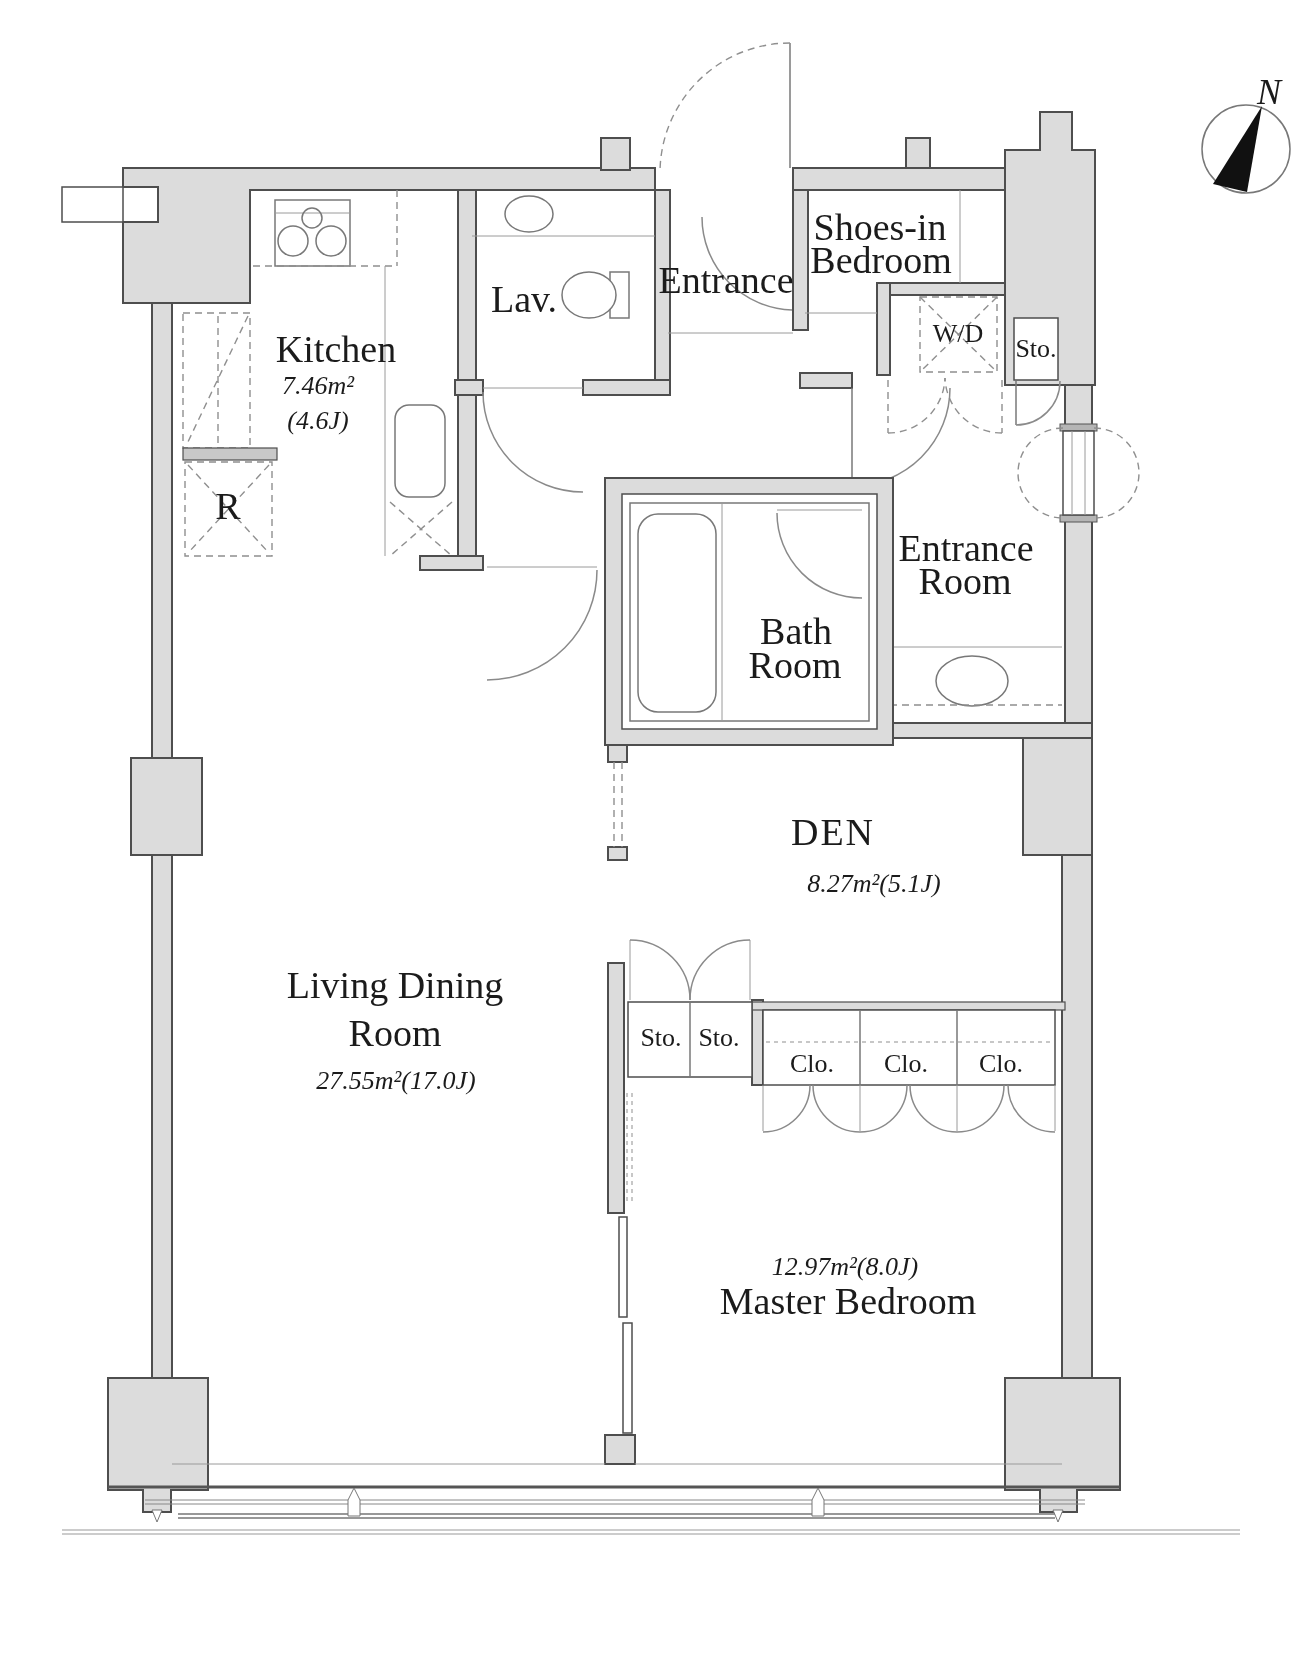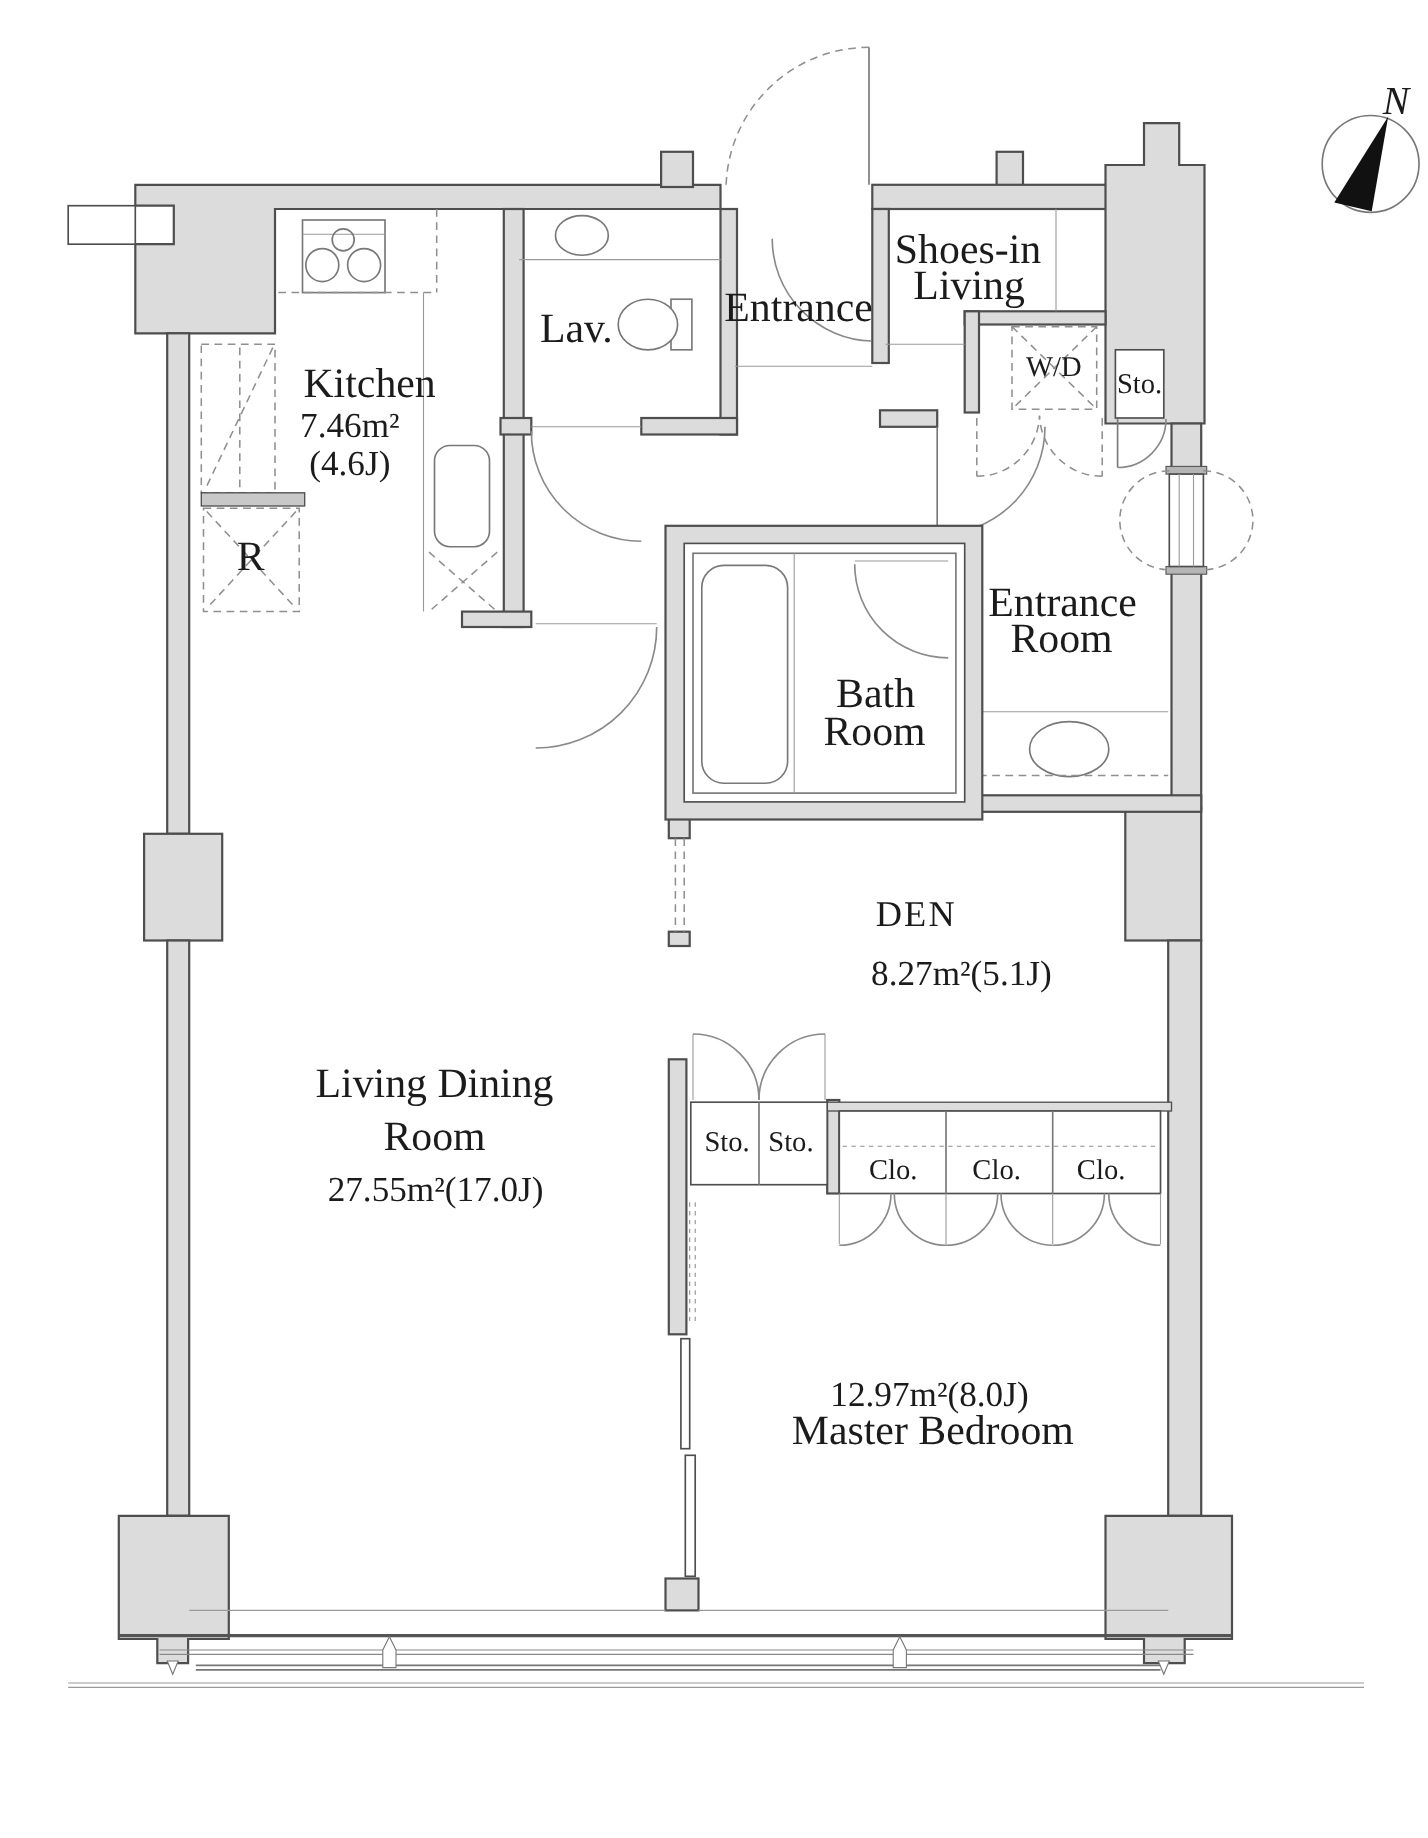--- a/index.html
+++ b/index.html
@@ -24,22 +24,22 @@
   .arc       { fill:none; stroke:#8a8a8a; stroke-width:1.5; }
   .dash      { fill:none; stroke:var(--dash,#8f8f8f); stroke-width:1.4; stroke-dasharray:7 5; }
   .dash-fine { fill:none; stroke:var(--dash,#8f8f8f); stroke-width:1; stroke-dasharray:4 4; }
   .needle    { fill:var(--needle,#111111); stroke:none; }
 
   .lbl {
     position:absolute; transform:translate(-50%,-50%);
     color:var(--text,#1b1b1b); white-space:nowrap; line-height:1;
   }
   .lbl-room  { font-size:38px; }
-  .lbl-area  { font-size:32px; }
-  .lbl-den   { font-size:33px; letter-spacing:2px; }
+  .lbl-area  { font-size:26px;font-style:italic; }
+  .lbl-den   { font-size:38px; letter-spacing:2px; }
   .lbl-small { font-size:26px; }
   .lbl-n     { font-size:36px; font-style:italic; }
 </style>
 </head>
 <body>
 
 <div class="stage">
 
 <svg class="plan" width="1298" height="1671" viewBox="0 0 1298 1671">
 
@@ -210,21 +210,21 @@
   </g>
 </svg>
 
 <div class="lbl lbl-room" style="left:320px; top:349px;margin-left:16px;">Kitchen</div>
 <div class="lbl lbl-area" style="left:318px; top:386px;">7.46m²</div>
 <div class="lbl lbl-area" style="left:318px; top:421px;text-align:center;">(4.6J)</div>
 <div class="lbl lbl-room" style="left:228px; top:506px;">R</div>
 <div class="lbl lbl-room" style="left:524px; top:299px;">Lav.</div>
 <div class="lbl lbl-room" style="left:726px; top:280px;">Entrance</div>
 <div class="lbl lbl-room" style="left:880px; top:227px;">Shoes-in</div>
-<div class="lbl lbl-room" style="left:881px; top:260px;">Living</div>
+<div class="lbl lbl-room" style="left:881px; top:260px;">Bedroom</div>
 <div class="lbl lbl-small" style="left:958px; top:334px;">W/D</div>
 <div class="lbl lbl-small" style="left:1036px; top:349px;">Sto.</div>
 <div class="lbl lbl-room" style="left:966px; top:548px;">Entrance</div>
 <div class="lbl lbl-room" style="left:965px; top:581px;">Room</div>
 <div class="lbl lbl-room" style="left:796px; top:631px;">Bath</div>
 <div class="lbl lbl-room" style="left:795px; top:665px;">Room</div>
 <div class="lbl lbl-den" style="left:833px; top:832px;">DEN</div>
 <div class="lbl lbl-area" style="left:833px; top:884px;margin-left:41px;">8.27m²(5.1J)</div>
 <div class="lbl lbl-room" style="left:395px; top:985px;">Living Dining</div>
 <div class="lbl lbl-room" style="left:395px; top:1033px;">Room</div>

